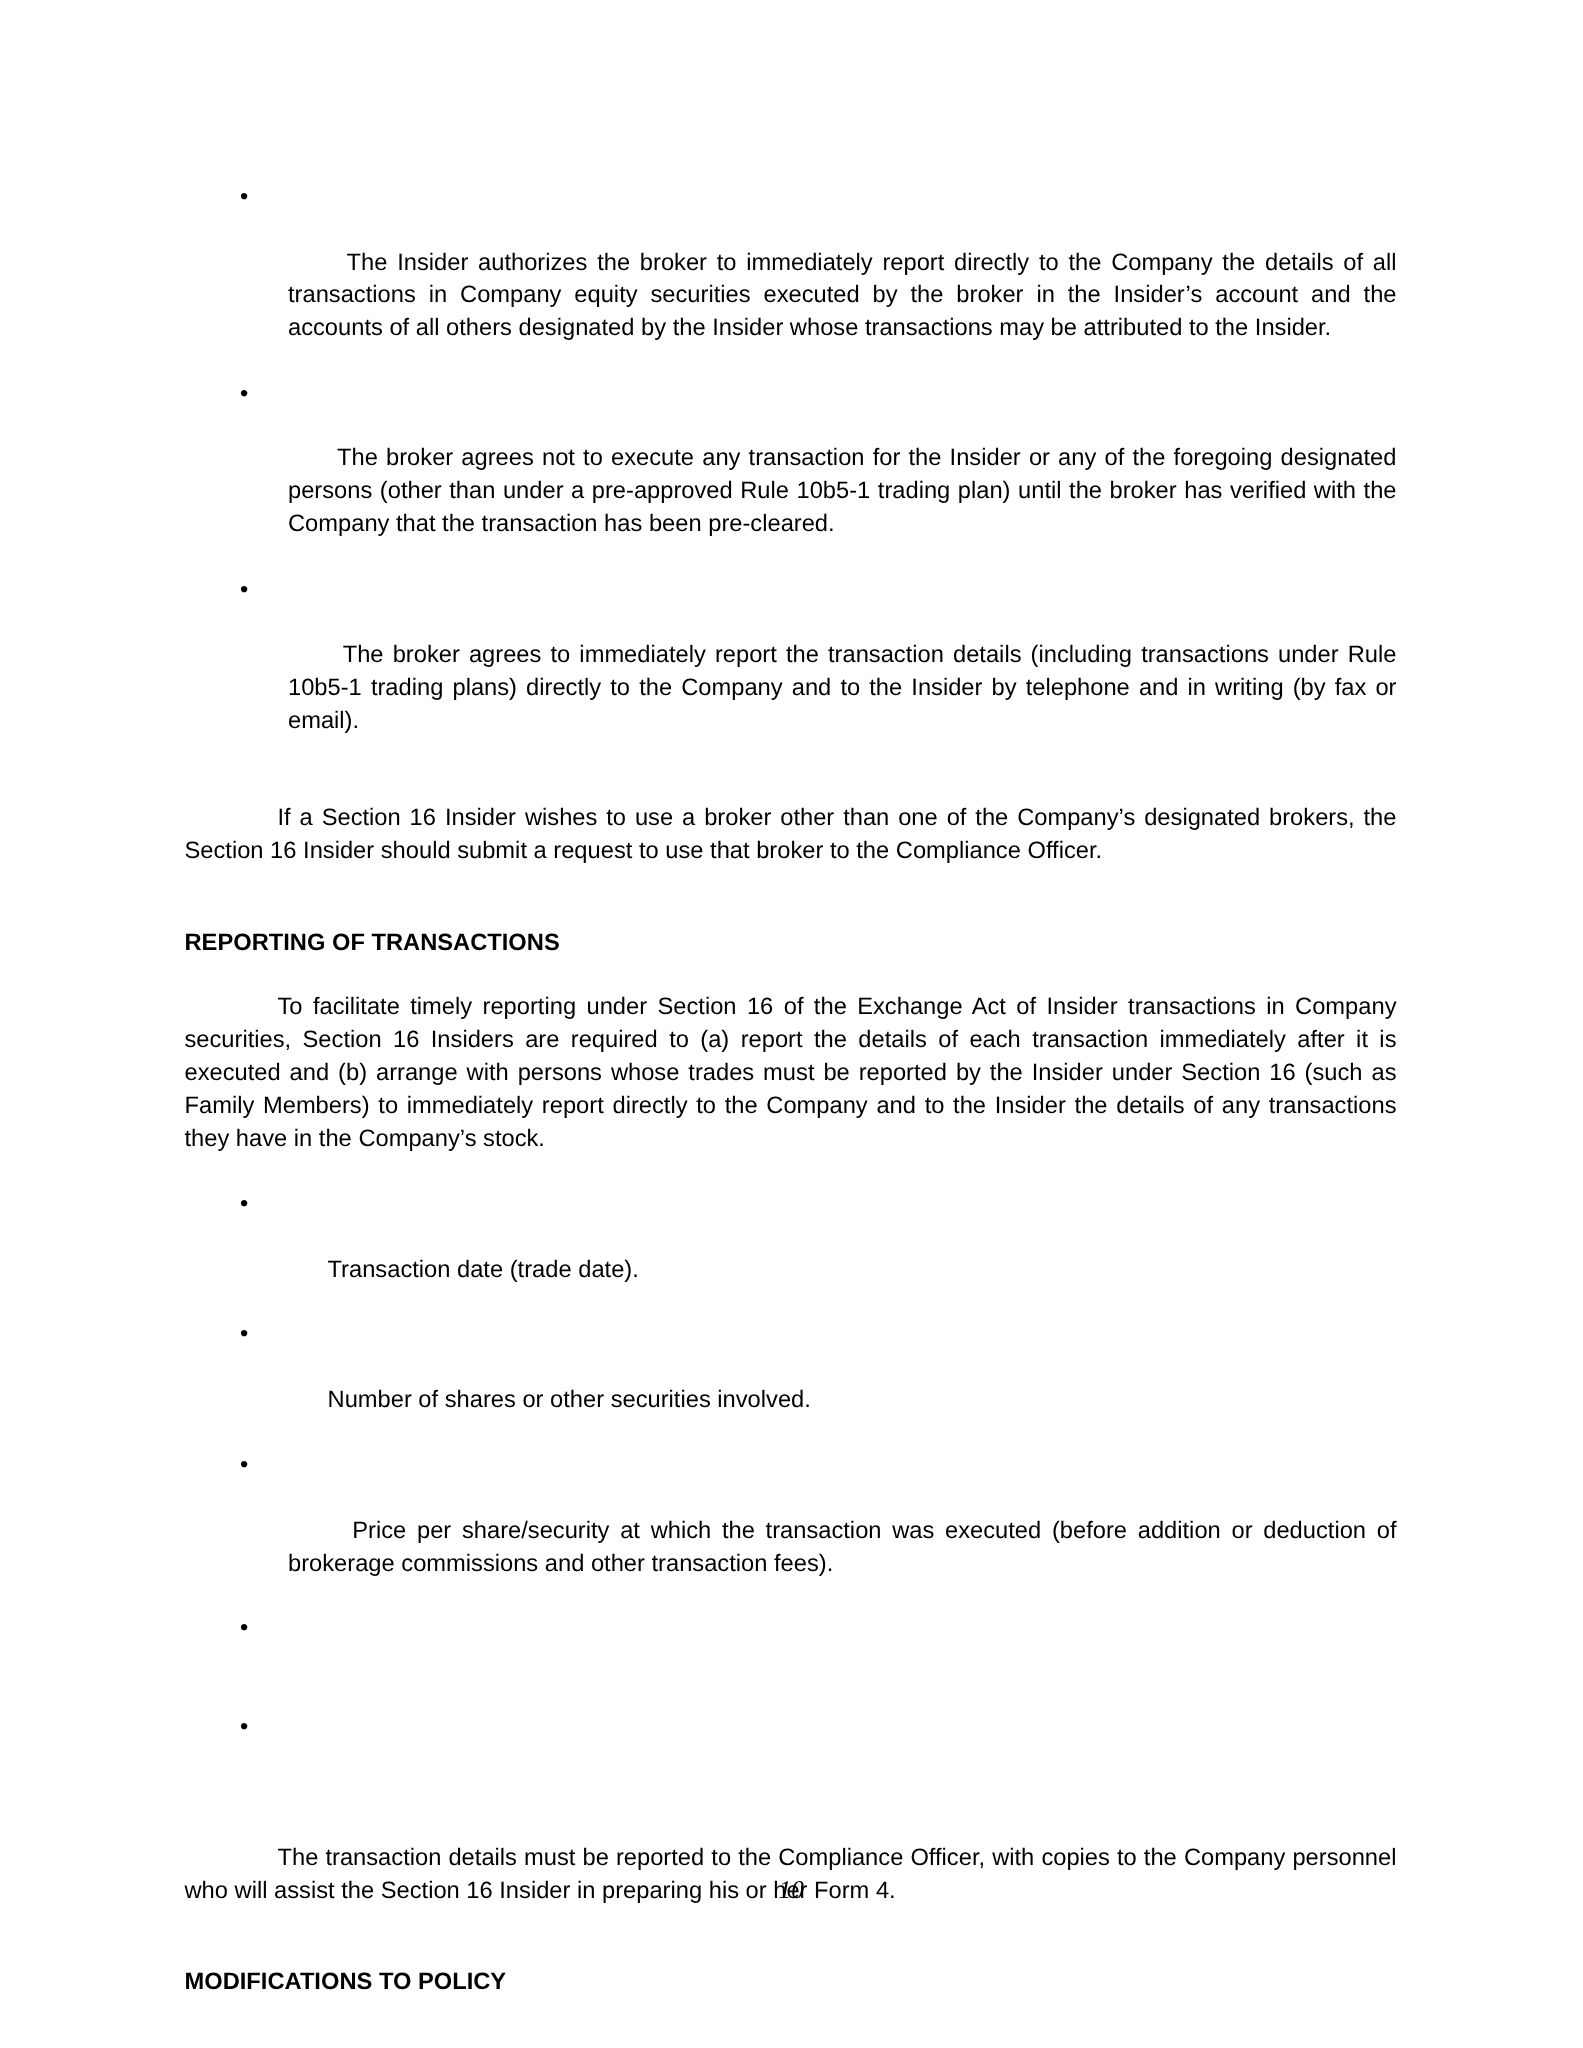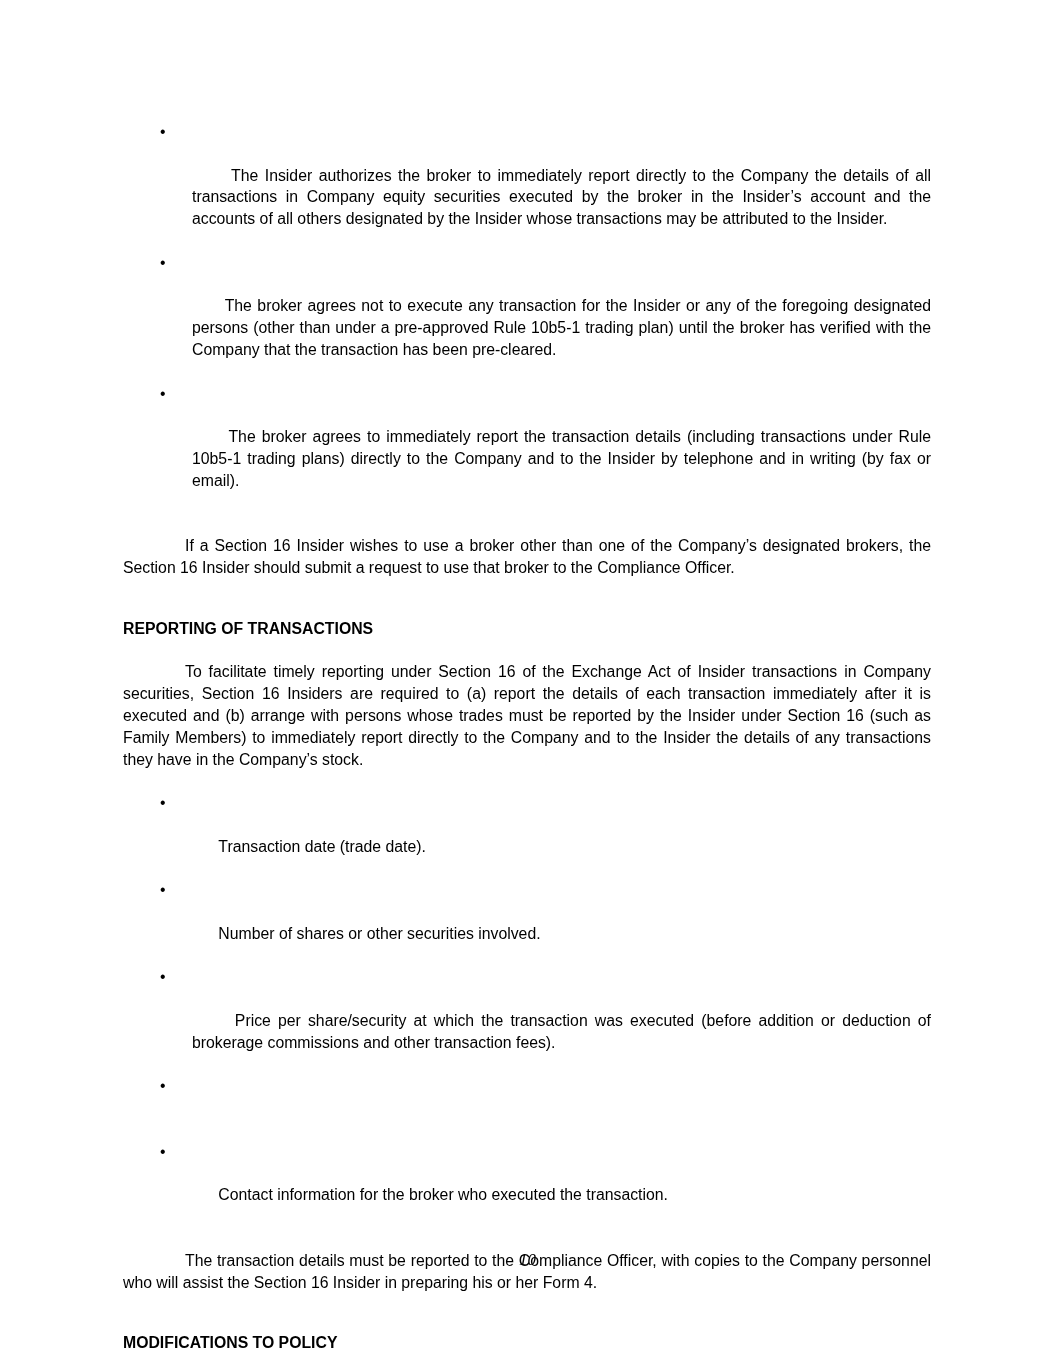--- a/index.html
+++ b/index.html
@@ -104,21 +104,20 @@
     </li>
     <li class="bullet-item">
       <span class="bullet">•</span>
       <span>Price per share/security at which the transaction was executed (before addition or deduction of brokerage commissions and other transaction fees).</span>
     </li>
     <li class="bullet-item">
       <span class="bullet">•</span>
     </li>
     <li class="bullet-item">
       <span class="bullet">•</span>
-      <span>Contact information for the broker who executed the transaction.</span>
     </li>
   </ul>
 
   <p class="para">The transaction details must be reported to the Compliance Officer, with copies to the Company personnel who will assist the Section 16 Insider in preparing his or her Form 4.</p>
 
   <h2 class="heading">MODIFICATIONS TO POLICY</h2>
 
   <div class="page-number">10</div>
 
 </div>

